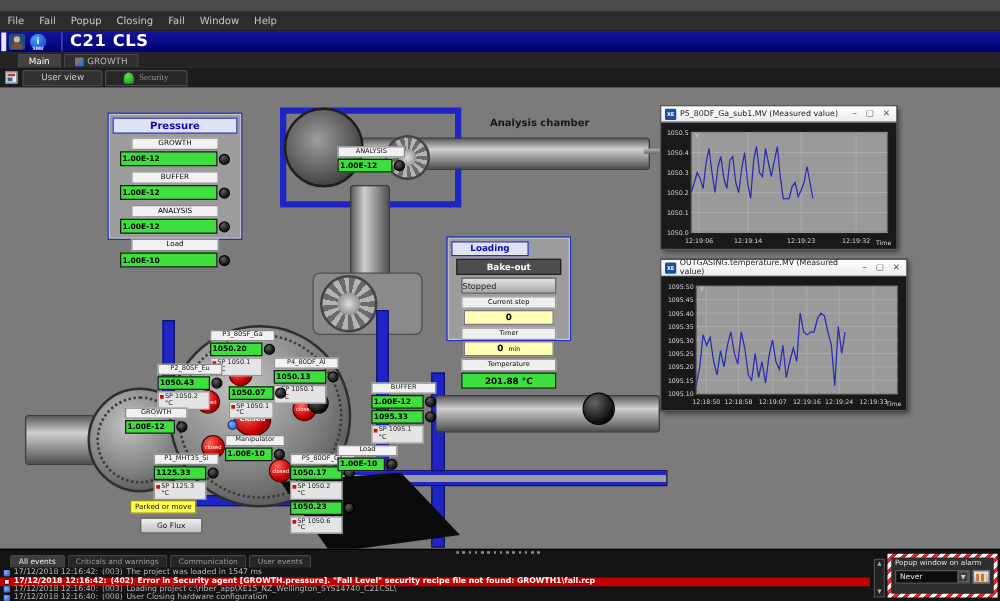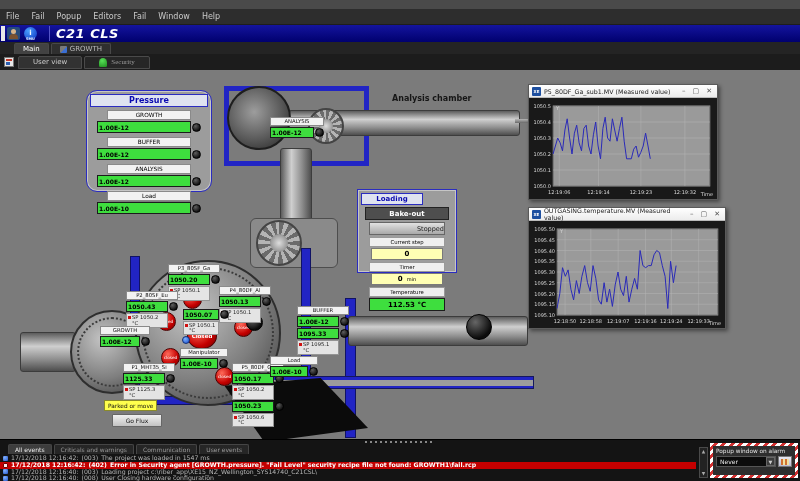--- a/index.html
+++ b/index.html
@@ -24,21 +24,21 @@
   .header { position:absolute; left:0; top:25px; width:800px; height:17px;
             background:linear-gradient(180deg,#14149e,#00006e); display:flex; align-items:center; }
   .header-grip { width:4px; height:15px; background:#e8e8e8; margin:1px 2px 1px 1px; }
   .avatar { width:13px; height:13px; border-radius:2px; background:#274b7a; position:relative; margin-right:4px; }
   .avatar:before { content:""; position:absolute; left:4px; top:2px; width:5px; height:5px; border-radius:50%; background:#d8b48a; }
   .avatar:after  { content:""; position:absolute; left:2px; top:7px; width:9px; height:5px; border-radius:4px 4px 0 0; background:#7a5230; }
   .smu { width:13px; height:13px; border-radius:50%; background:radial-gradient(circle at 35% 30%,#4aa0ff,#0a2ec0);
          color:#fff; font-size:7px; font-weight:bold; text-align:center; line-height:12px; margin-right:6px; position:relative; }
   .smu i { position:absolute; left:0; right:0; bottom:-1px; font-style:normal; font-size:3.5px; line-height:3.5px; color:#dfe9ff; }
   .hdr-divider { width:1px; height:15px; background:#5555c8; margin:0 6px; }
-  .hdr-title { color:#fff; font-weight:bold; font-style:italic; font-size:13px; letter-spacing:.5px; }
+  .hdr-title { color:#fff; font-weight:bold; font-size:13px; letter-spacing:.5px; }
   .brand { margin-left:auto; height:17px; width:92px; background:#3b3b3b; display:flex; align-items:center;
            justify-content:flex-end; padding-right:2px; }
   .brand-name { color:#f2f2f2; font-weight:bold; font-size:10px; letter-spacing:1px; }
   .brand-suffix { color:#e0e0e0; font-style:italic; font-size:5.5px; margin:3px 3px 0 2px; }
   .gearbtn { width:15px; height:14px; background:linear-gradient(#efeff6,#c5c5da); border:1px solid #8a8aa5;
              border-radius:2px; display:flex; align-items:center; justify-content:center; }
   .gear { width:9px; height:9px; border:2px dashed #555; border-radius:50%; }
 
   .tabrow1 { position:absolute; left:0; top:42px; width:800px; height:12px; background:#242424;
              display:flex; align-items:flex-end; gap:2px; padding-left:14px; }
@@ -99,21 +99,21 @@
 
   
   .panel { position:absolute; background:#9c9c9c; border:1px solid #2a2cc0; box-shadow:inset 0 0 0 1px #c6c6c6; padding:3px; }
   .panel-title { background:#dfe3f0; border:1px solid #2a2cc0; color:#0a0ab0; font-weight:bold; font-size:8px;
                  text-align:center; padding:1px 2px; margin-bottom:3px; }
   .pp-item { margin:0 auto 4px; width:88%; }
   .pp-label { background:#f2f2f2; border:1px solid #8a8a8a; font-size:5.8px; text-align:center; padding:1px 0; width:80%; margin:0 auto; }
   .pp-line { display:flex; align-items:center; margin-top:1px; }
 
   .bk-head { background:#4e4e4e; border:1px solid #222; color:#fff; font-weight:bold; font-size:7px; text-align:center; padding:1.5px 0; margin:0 4px 2px; }
-  .bk-btn { background:linear-gradient(#e2e2e2,#a8a8a8); border:1px solid #666; color:#222; font-size:6.5px; text-align:right; padding:1.5px 0; margin:0 8px 2px; }
+  .bk-btn { background:linear-gradient(#e2e2e2,#a8a8a8); border:1px solid #666; color:#222; font-size:6.5px; text-align:left; padding:1.5px 0; margin:0 8px 2px; }
   .bk-lab { background:#efefef; border:1px solid #999; font-size:5.3px; text-align:center; padding:1px 0; margin:0 8px 1px; }
   .bk-val { background:#ffffb4; border:1px solid #7a7a7a; font-size:7px; font-weight:bold; text-align:center; padding:1px 0; margin:0 10px 2px; }
   .bk-val .unit { font-weight:normal; font-size:5px; margin-left:4px; }
   .bk-temp { background:#3ede3e; border:1px solid #1c1c1c; font-size:7px; font-weight:bold; text-align:center; padding:1.5px 0; margin:0 8px; }
 
   .yellow-tag { position:absolute; background:#ffff4d; border:1px solid #8a8a2a; color:#111; font-size:5.8px; padding:1.5px 3px; }
   .btn-small { position:absolute; background:linear-gradient(#f0f0f0,#c2c2c2); border:1px solid #666; color:#111;
                font-size:6px; text-align:center; padding:2px 0; border-radius:1px; }
 
   
@@ -159,21 +159,21 @@
 </head>
 <body>
 
 <div id="app">
 
 
   <div class="menubar">
     <span>File</span>
     <span>Fail</span>
     <span>Popup</span>
-    <span>Editors</span>
+    <span>Closing</span>
     <span>Fail</span>
     <span>Window</span>
     <span>Help</span>
   </div>
 
   <div class="header">
     <div class="header-grip"></div>
     <div class="avatar"></div>
     <div class="smu"><span>i</span><i>SMU</i></div>
     <div class="hdr-divider"></div>
@@ -240,21 +240,21 @@
         <span>closed</span>
       </div>
     <div class="shutter big" style="left:187px;top:253px;">
         <span>Closed</span>
       </div>
     <div class="bluedot" style="left:182px;top:266px;"></div>
     <div class="shape knobball" style="left:246px;top:244px;width:17px;height:17px;"></div>
 
     <div class="chamber-label" style="left:392px;top:24px;">Analysis chamber</div>
 
-    <div class="panel" style="left:86px;top:20px;width:126px;height:102px;border-radius:11px;">
+    <div class="panel" style="left:86px;top:20px;width:108px;height:102px;">
       <div class="panel-title">Pressure</div>
       <div class="pp-item">
         <div class="pp-label">GROWTH</div>
         <div class="pp-line">
             <span class="gval">1.00E-12</span>
             <span class="knob"></span>
           </div>
       </div>
       <div class="pp-item">
         <div class="pp-label">BUFFER</div>
@@ -281,21 +281,21 @@
 
     <div class="panel" style="left:357px;top:119px;width:100px;height:84px;">
       <div class="panel-title" style="width:62px;font-size:7px;margin-bottom:2px;">Loading</div>
       <div class="bk-head">Bake-out</div>
       <div class="bk-btn">Stopped</div>
       <div class="bk-lab">Current step</div>
       <div class="bk-val">0</div>
       <div class="bk-lab">Timer</div>
       <div class="bk-val"><span>0</span><span class="unit">min</span></div>
       <div class="bk-lab">Temperature</div>
-      <div class="bk-temp">112.53 °C</div>
+      <div class="bk-temp">201.88 °C</div>
     </div>
 
     <div class="gauge" style="left:270px;top:47px;width:54px;">
       <div class="glabel">ANALYSIS</div>
       <div class="grow-line">
           <span class="gval">1.00E-12</span>
           <span class="knob"></span>
         </div>
     </div>
 

